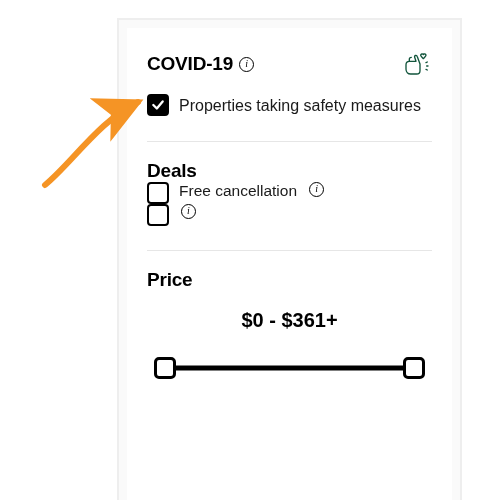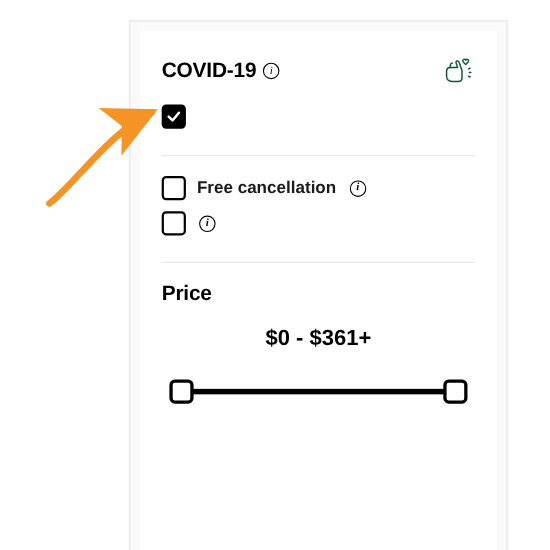--- a/index.html
+++ b/index.html
@@ -11,21 +11,21 @@
   .covid-left{display:flex;align-items:center;gap:6px;}
   .info-icon{width:15px;height:15px;border:1.4px solid #000;border-radius:50%;display:inline-flex;align-items:center;justify-content:center;font-size:10px;font-family:serif;font-style:italic;line-height:1;box-sizing:border-box;}
   .info-icon.small{width:15px;height:15px;font-size:10px;border-width:1.2px;}
   .hands-icon{width:32px;height:32px;color:#11543b;}
   .check-row{display:flex;align-items:flex-start;gap:10px;margin-top:12px;}
   .checkbox{flex:0 0 22px;width:22px;height:22px;border:2px solid #000;border-radius:4px;box-sizing:border-box;display:flex;align-items:center;justify-content:center;background:#fff;}
   .checkbox.checked{background:#000;}
   .checkbox.checked svg{color:#fff;}
   .check-label{font-size:16px;color:#1a1a1a;line-height:1.35;padding-top:1px;}
   .divider{height:1px;background:#e6e6e6;margin:24px 0 18px 0;}
-  .deal-row{display:flex;align-items:center;gap:10px;margin:10px 0;font-weight:bold;}
+  .deal-row{display:flex;align-items:flex-start;gap:10px;margin:0 0;}
   .deal-label{font-size:15.5px;color:#1a1a1a;}
   .deal-row .info-icon.small{margin-left:2px;}
   .price-value{text-align:center;font-size:20px;font-weight:600;margin-top:18px;color:#000;}
   .slider{position:relative;height:28px;margin:22px 6px 0 6px;}
   .slider-rail{position:absolute;left:12px;right:12px;top:50%;transform:translateY(-50%);height:3px;background:#ccc;}
   .slider-track{position:absolute;left:12px;right:12px;top:50%;transform:translateY(-50%);height:5px;background:#000;}
   .slider-handle{position:absolute;top:50%;transform:translate(-50%,-50%);width:22px;height:22px;border:3px solid #000;border-radius:5px;background:#fff;box-sizing:border-box;}
   .arrow-layer{position:absolute;left:0;top:0;pointer-events:none;}
 </style>
 </head>
@@ -49,24 +49,26 @@
           </svg>
         </span>
       </div>
 
       <div class="check-row">
         <span class="checkbox checked">
           <svg width="14" height="14" viewBox="0 0 24 24" fill="none" stroke="currentColor" stroke-width="4" stroke-linecap="round" stroke-linejoin="round">
               <polyline points="4 12 10 18 20 6"></polyline>
             </svg>
         </span>
+        <span class="check-label">Properties taking safety measures</span>
       </div>
 
       <div class="divider"></div>
 
+      <div class="section-title">Deals</div>
 
       <div class="deal-row">
         <span class="checkbox"></span>
         <span class="deal-label">Free cancellation</span>
         <span class="info-icon small">i</span>
       </div>
       <div class="deal-row">
         <span class="checkbox"></span>
         <span class="info-icon small">i</span>
       </div>

